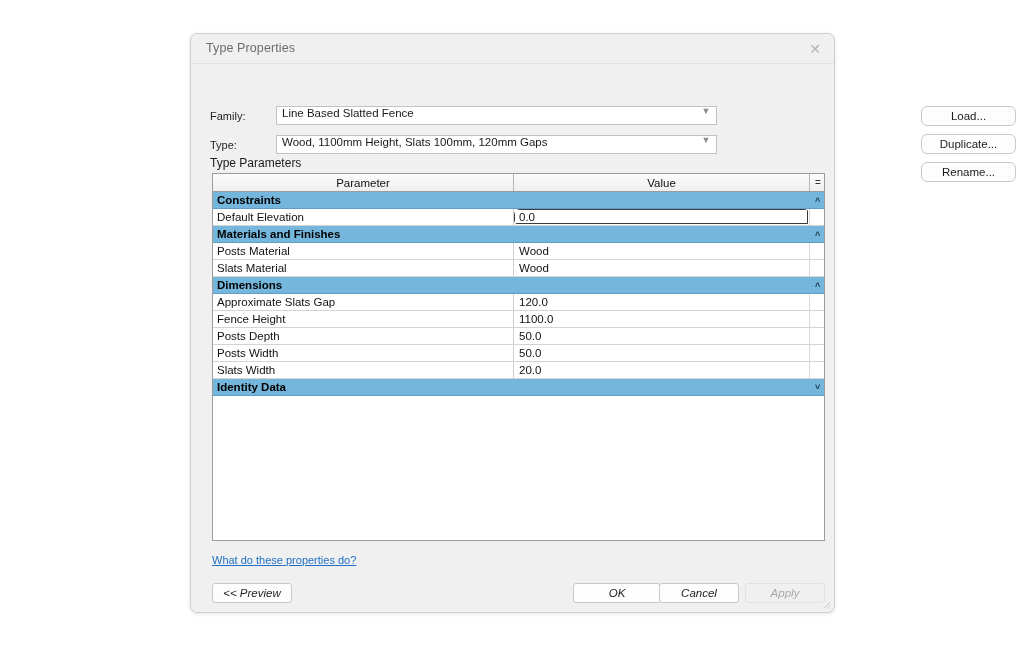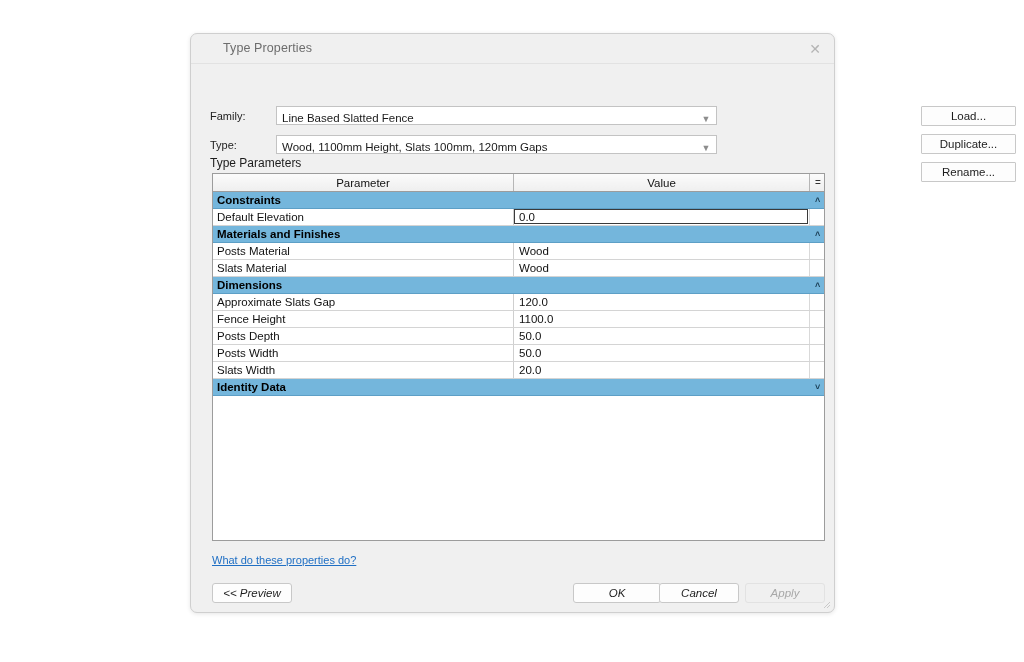--- a/index.html
+++ b/index.html
@@ -23,21 +23,21 @@
   }
 
   #titlebar {
     position: absolute;
     left: 0; top: 0; right: 0; height: 30px;
     border-bottom: 1px solid #e2e2e2;
     box-sizing: border-box;
   }
   #title-text {
     position: absolute;
-    left: 32px; top: 7px;
+    left: 15px; top: 7px;
     font-size: 12.5px;
     color: #6d6d6d;
     letter-spacing: 0.1px;
     white-space: nowrap;
   }
   #close-btn {
     position: absolute;
     right: 6px; top: 4px;
     width: 26px; height: 22px;
     display: flex; align-items: center; justify-content: center;
@@ -54,21 +54,21 @@
     color: #222;
     white-space: nowrap;
   }
   .combo {
     position: absolute;
     height: 19px;
     background: #fff;
     border: 1px solid #c3c3c3;
     box-sizing: border-box;
     display: flex;
-    align-items: flex-end;
+    align-items: flex-start;
     overflow: hidden;
   }
   .combo .combo-val {
     flex: 1 1 auto;
     font-size: 11.5px;
     color: #1a1a1a;
     padding-left: 5px;
     white-space: nowrap;
     overflow: hidden;
     text-overflow: ellipsis;
@@ -81,21 +81,21 @@
     color: #8d8d8d;
     line-height: 1;
   }
 
   .side-btn {
     position: absolute;
     left: 730px;
     width: 95px; height: 20px;
     background: #fdfdfd;
     border: 1px solid #c8c8c8;
-    border-radius: 1px;
+    border-radius: 6px;
     box-sizing: border-box;
     font-size: 11.5px;
     color: #1c1c1c;
     font-family: "Liberation Sans", sans-serif;
     cursor: default;
     padding: 0;
   }
 
   
   #type-params-label {
@@ -164,20 +164,21 @@
     font-weight: bold;
   }
 
   tr.data-row td {
     height: 16px;
     border-bottom: 1px solid #d4d4d4;
     font-size: 11.5px;
     color: #111;
     vertical-align: middle;
     background: #ffffff;
+    border-radius: 6px;
   }
   td.p-name {
     padding-left: 4px;
     border-right: 1px solid #cfcfcf;
     white-space: nowrap;
     overflow: hidden;
   }
   td.p-value {
     padding-left: 5px;
     white-space: nowrap;

